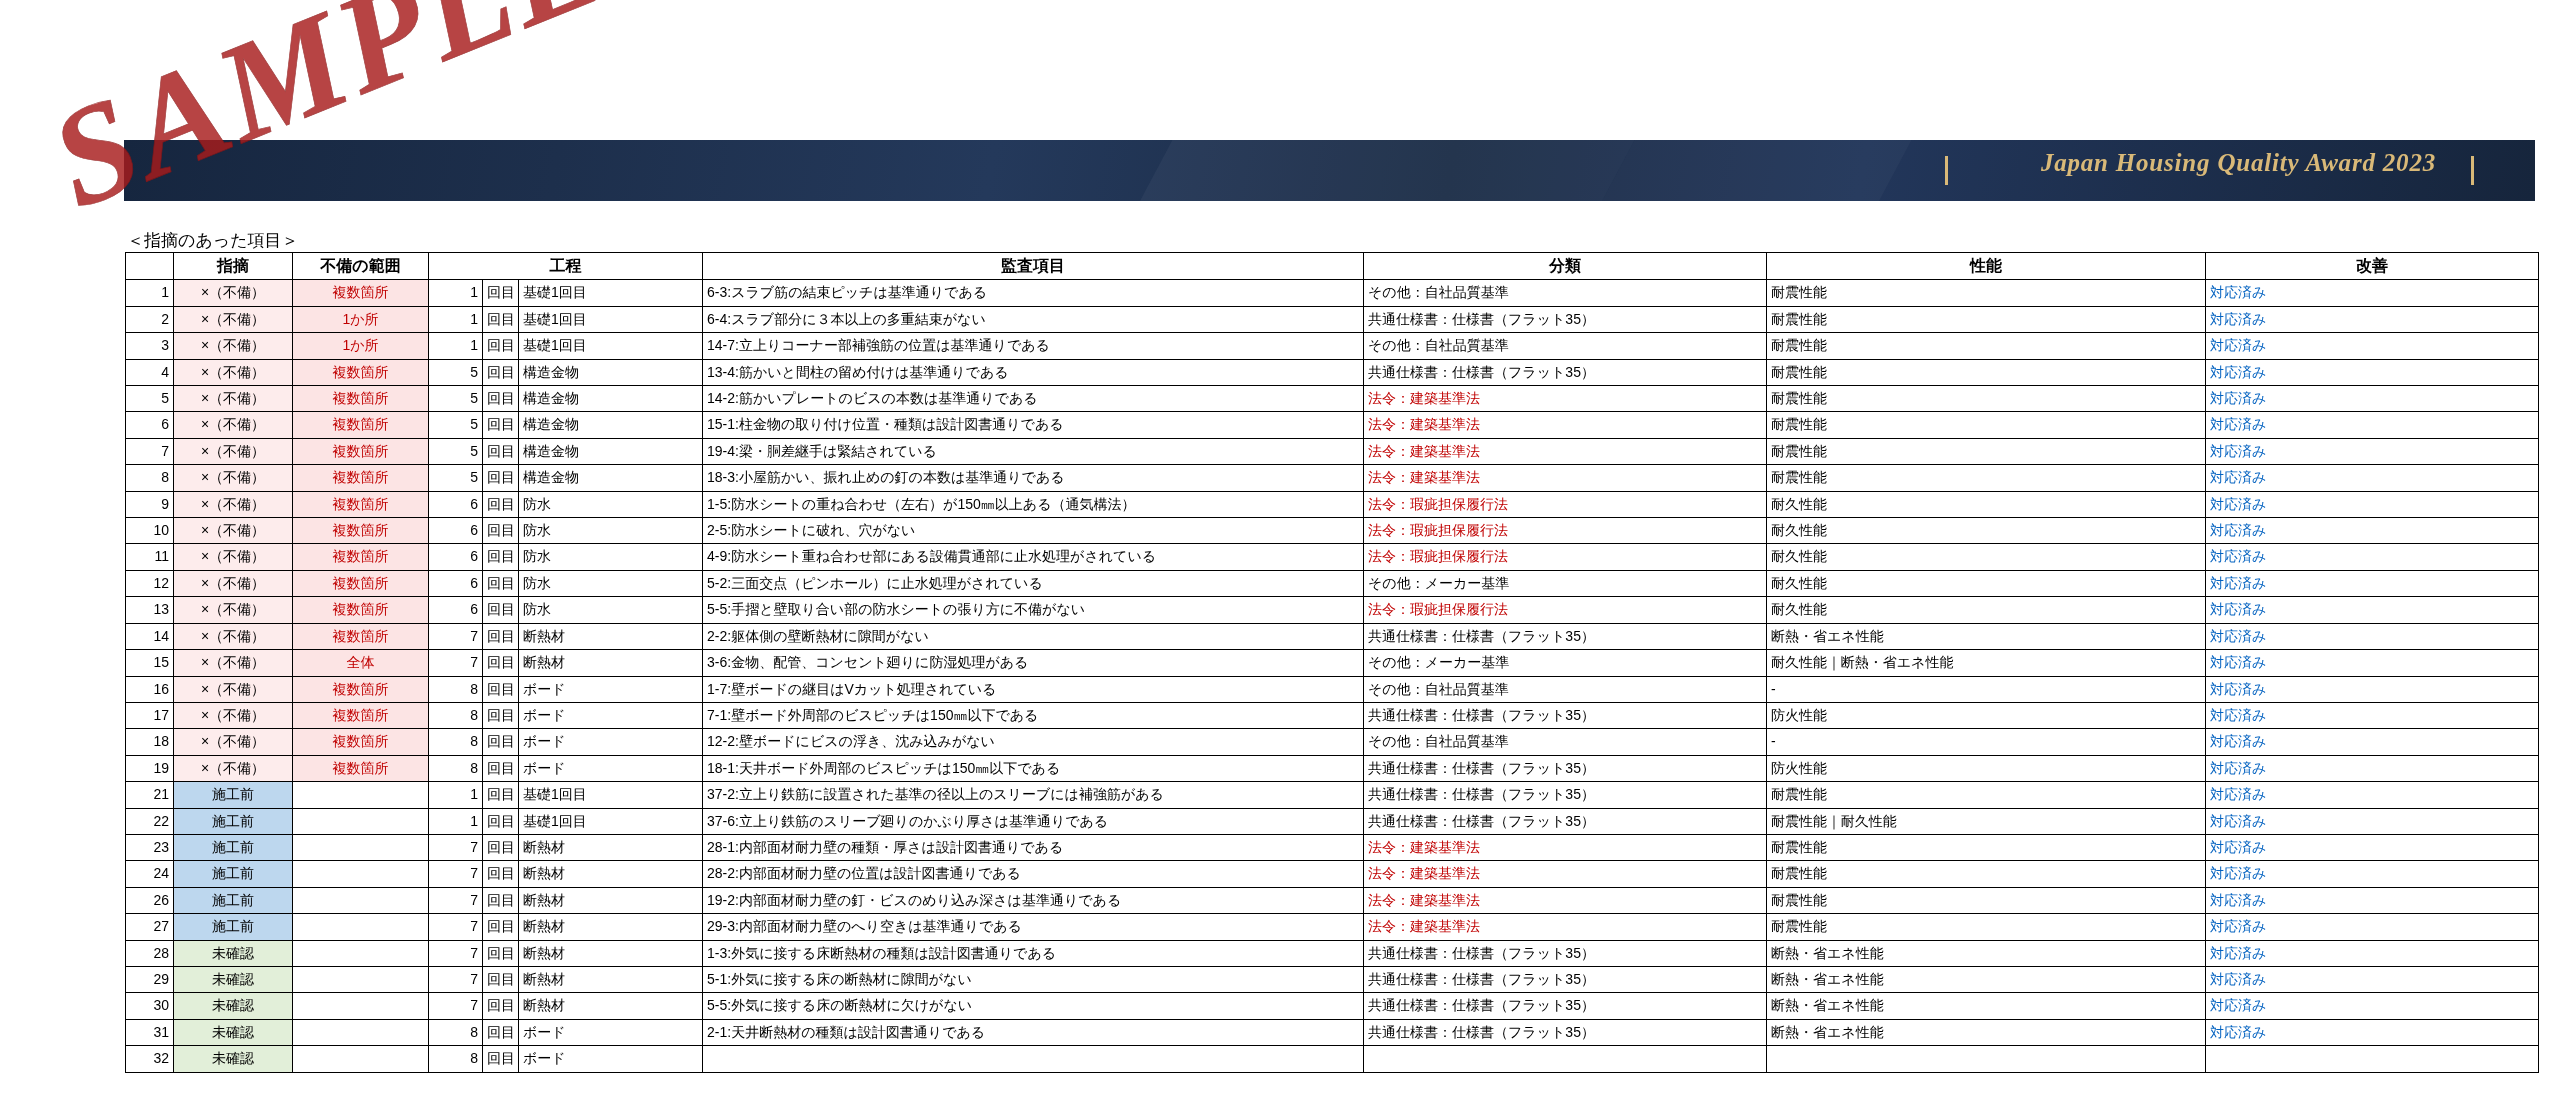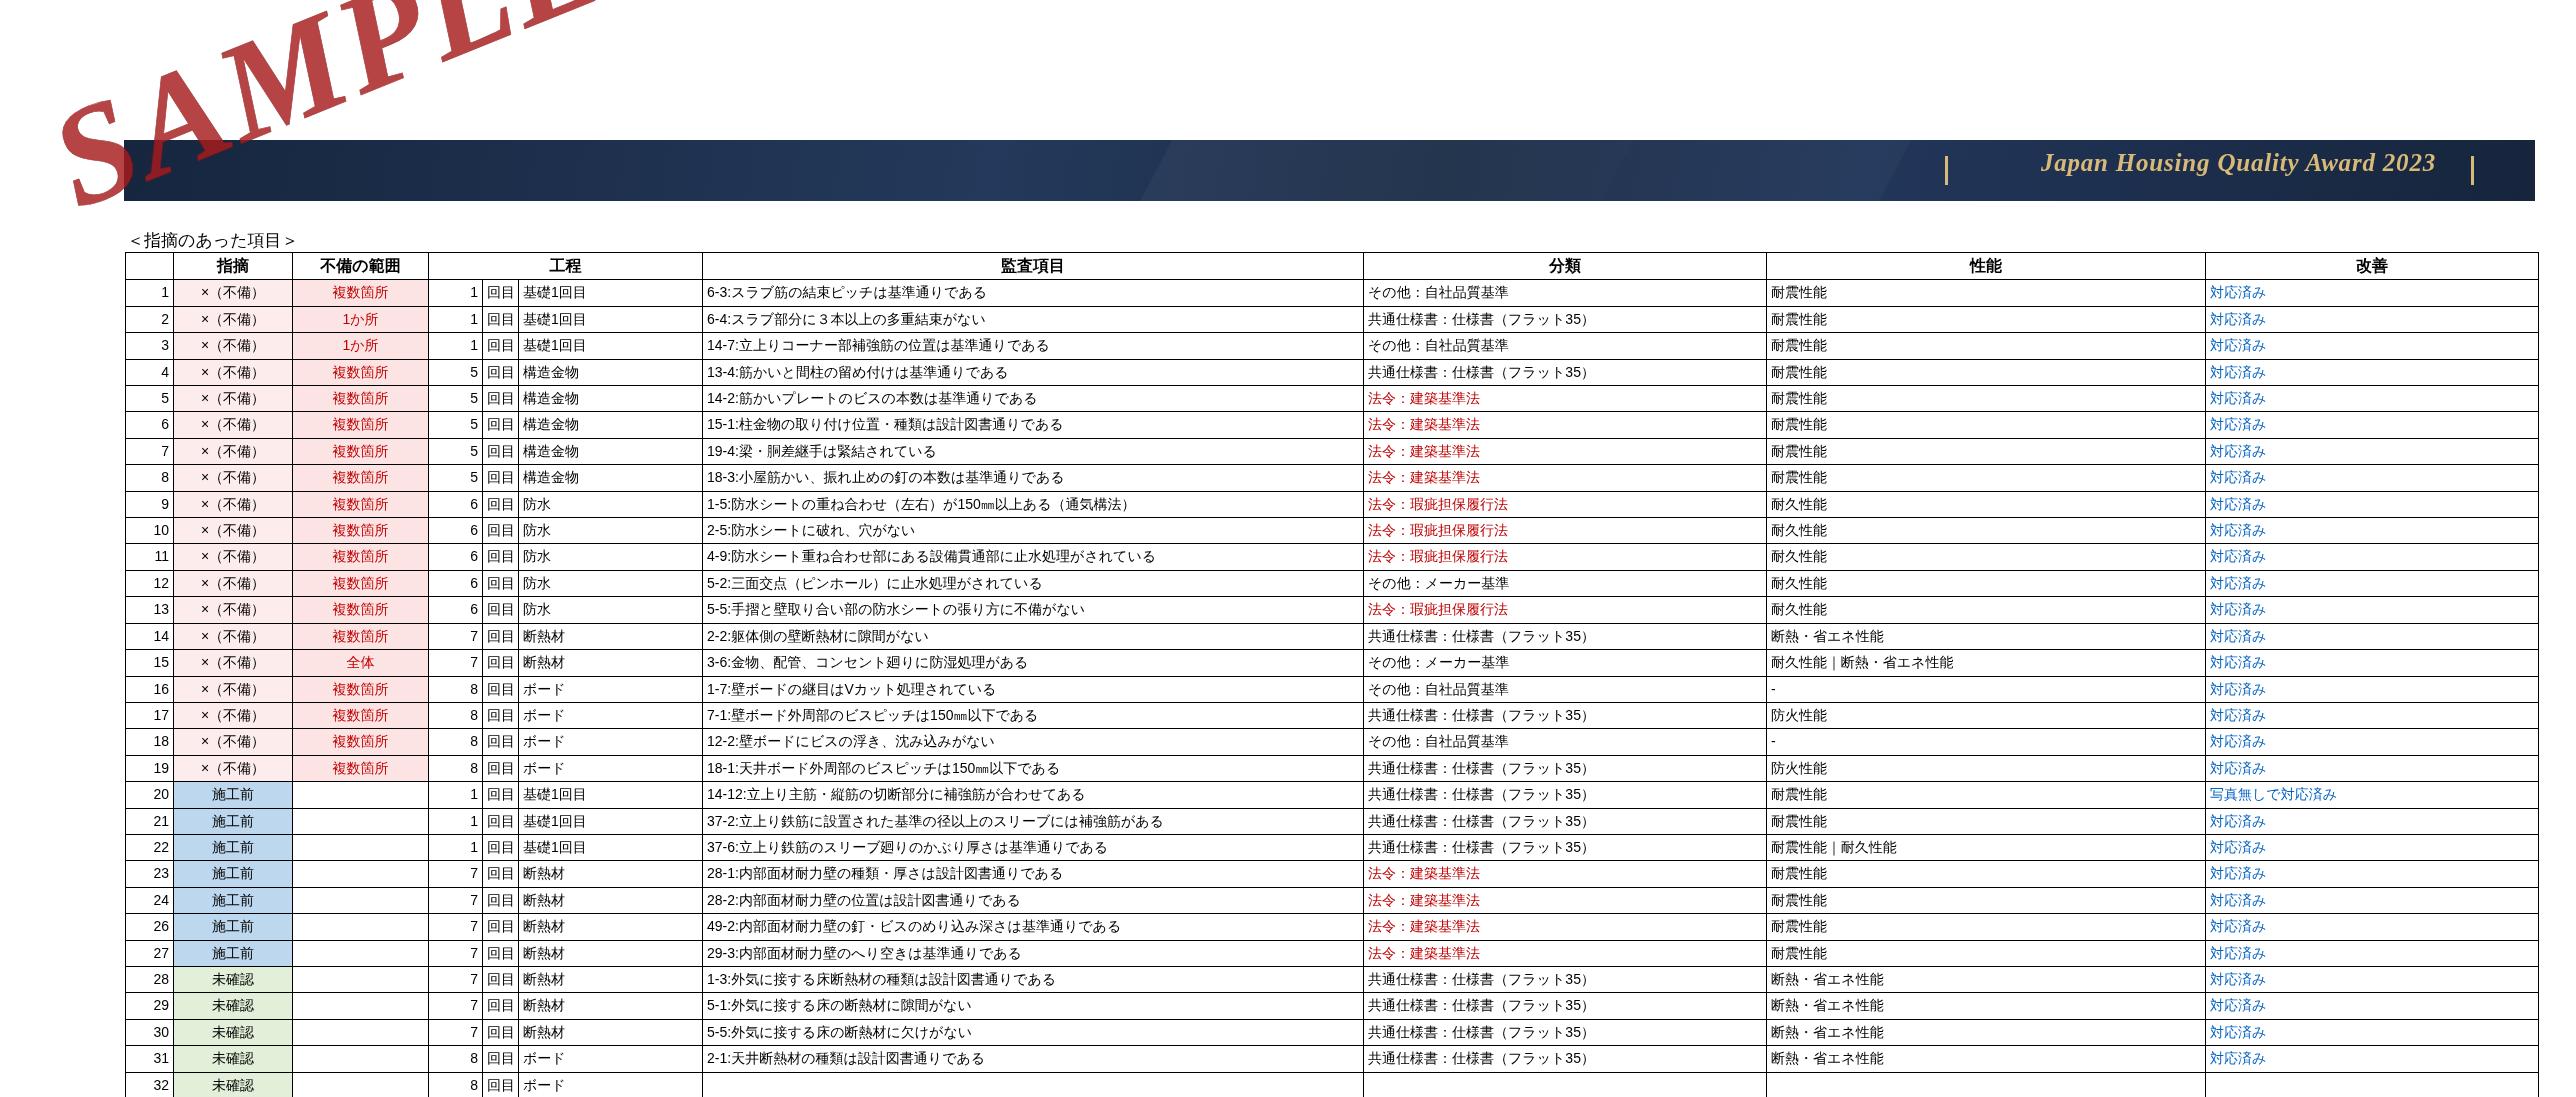--- a/index.html
+++ b/index.html
@@ -436,32 +436,20 @@
             <td class="cell-center hani-pink">複数箇所</td>
             <td class="kotei-num">8</td>
             <td class="kotei-kai">回目</td>
             <td class="kotei-name">ボード</td>
             <td class="cell-left">18-1:天井ボード外周部のビスピッチは150㎜以下である</td>
             <td class="cell-left ">共通仕様書：仕様書（フラット35）</td>
             <td class="cell-left">防火性能</td>
             <td class="cell-left txt-blue">対応済み</td>
           </tr>
           <tr>
-            <td class="cell-no">20</td>
-            <td class="cell-center badge-pre">施工前</td>
-            <td class="cell-center hani-blank"></td>
-            <td class="kotei-num">1</td>
-            <td class="kotei-kai">回目</td>
-            <td class="kotei-name">基礎1回目</td>
-            <td class="cell-left">14-12:立上り主筋・縦筋の切断部分に補強筋が合わせてある</td>
-            <td class="cell-left ">共通仕様書：仕様書（フラット35）</td>
-            <td class="cell-left">耐震性能</td>
-            <td class="cell-left txt-blue">写真無しで対応済み</td>
-          </tr>
-          <tr>
             <td class="cell-no">21</td>
             <td class="cell-center badge-pre">施工前</td>
             <td class="cell-center hani-blank"></td>
             <td class="kotei-num">1</td>
             <td class="kotei-kai">回目</td>
             <td class="kotei-name">基礎1回目</td>
             <td class="cell-left">37-2:立上り鉄筋に設置された基準の径以上のスリーブには補強筋がある</td>
             <td class="cell-left ">共通仕様書：仕様書（フラット35）</td>
             <td class="cell-left">耐震性能</td>
             <td class="cell-left txt-blue">対応済み</td>
@@ -502,21 +490,21 @@
             <td class="cell-left">耐震性能</td>
             <td class="cell-left txt-blue">対応済み</td>
           </tr>
           <tr>
             <td class="cell-no">26</td>
             <td class="cell-center badge-pre">施工前</td>
             <td class="cell-center hani-blank"></td>
             <td class="kotei-num">7</td>
             <td class="kotei-kai">回目</td>
             <td class="kotei-name">断熱材</td>
-            <td class="cell-left">49-2:内部面材耐力壁の釘・ビスのめり込み深さは基準通りである</td>
+            <td class="cell-left">19-2:内部面材耐力壁の釘・ビスのめり込み深さは基準通りである</td>
             <td class="cell-left txt-red">法令：建築基準法</td>
             <td class="cell-left">耐震性能</td>
             <td class="cell-left txt-blue">対応済み</td>
           </tr>
           <tr>
             <td class="cell-no">27</td>
             <td class="cell-center badge-pre">施工前</td>
             <td class="cell-center hani-blank"></td>
             <td class="kotei-num">7</td>
             <td class="kotei-kai">回目</td>

